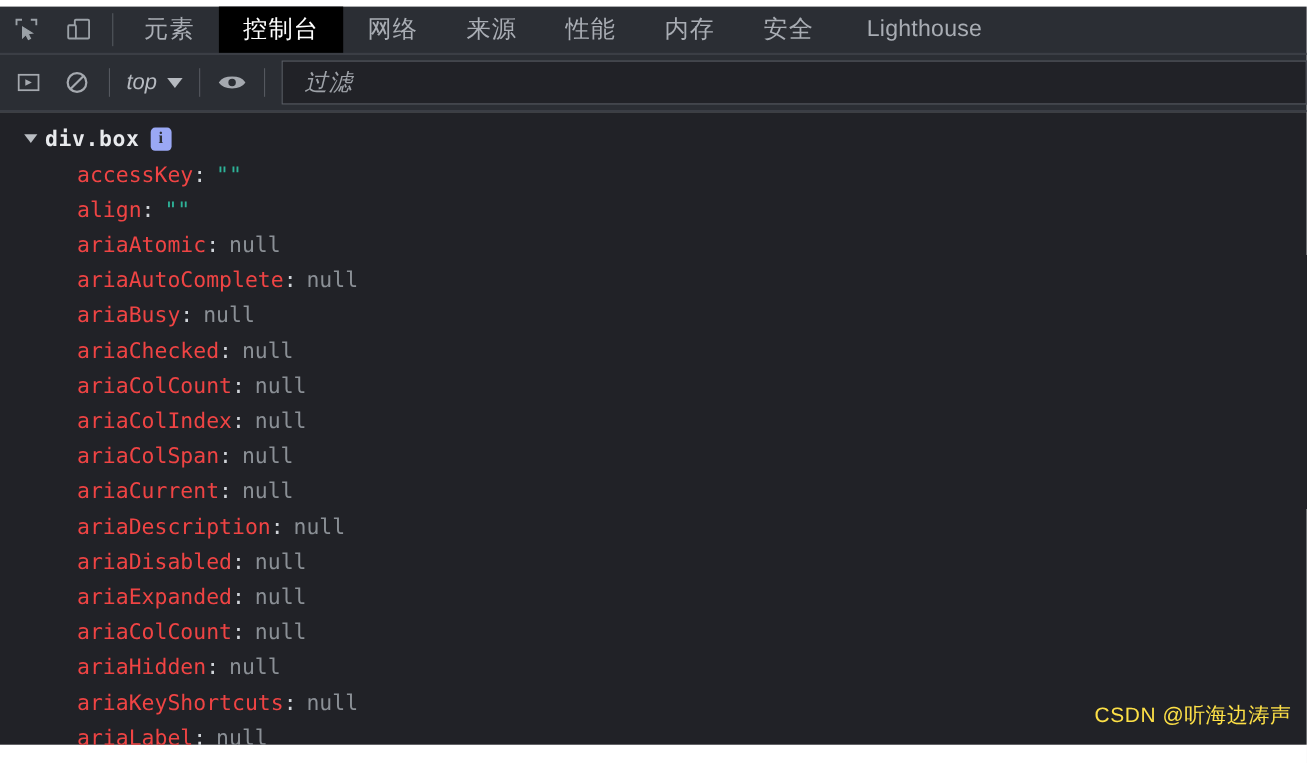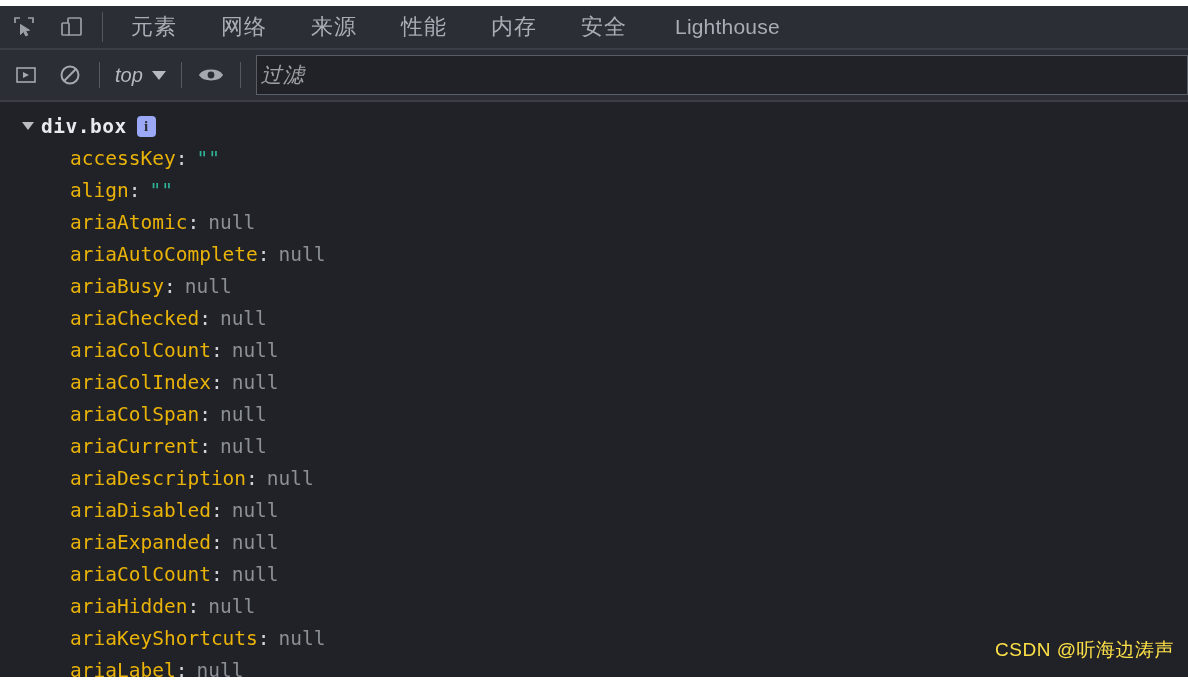--- a/index.html
+++ b/index.html
@@ -69,21 +69,21 @@
   }
   .caret { width: 0; height: 0; border-left: 7px solid transparent; border-right: 7px solid transparent; border-top: 9px solid #b6bac0; }
   .filter {
     flex: 1;
     height: 40px;
     margin-left: 8px;
     margin-right: 0;
     background: #212227;
     border: 1px solid #5a5e66;
     display: flex; align-items: center;
-    padding: 0 4px;
+    padding: 0 20px;
   }
   .filter-text {
     color: #9ea2a8;
     font-size: 21px;
     letter-spacing: 1px;
   }
 
   
   .console {
     position: relative;
@@ -121,21 +121,21 @@
     margin-left: 10px;
     background: #9aa8f5;
     border-radius: 4px;
     color: #2b2e34;
     font-family: "Liberation Serif", serif;
     font-weight: bold;
     font-size: 15px;
     line-height: 1;
     flex: none;
   }
-  .pname { color: #eab308; }
+  .pname { color: #ef4444; }
   .colon { color: #cfd3d8; }
   .pval { margin-left: 9px; }
   .pval.null { color: #8b9096; }
   .pval.str  { color: #2eb398; }
 
   .watermark {
     position: absolute;
     right: 14px; bottom: 14px;
     color: #fde047;
     font-family: "Liberation Sans", sans-serif;
@@ -165,20 +165,23 @@
         <rect x="9" y="3" width="13" height="17" rx="1"></rect>
         <rect x="3" y="8" width="7" height="12" rx="1" fill="#2b2e34"></rect>
       </svg>
     </div>
 
     <div class="tb-sep"></div>
 
     <div class="tab">
       <span>元素</span>
     </div>
+    <div class="tab active">
+      <span>控制台</span>
+    </div>
     <div class="tab">
       <span>网络</span>
     </div>
     <div class="tab">
       <span>来源</span>
     </div>
     <div class="tab">
       <span>性能</span>
     </div>
     <div class="tab">

